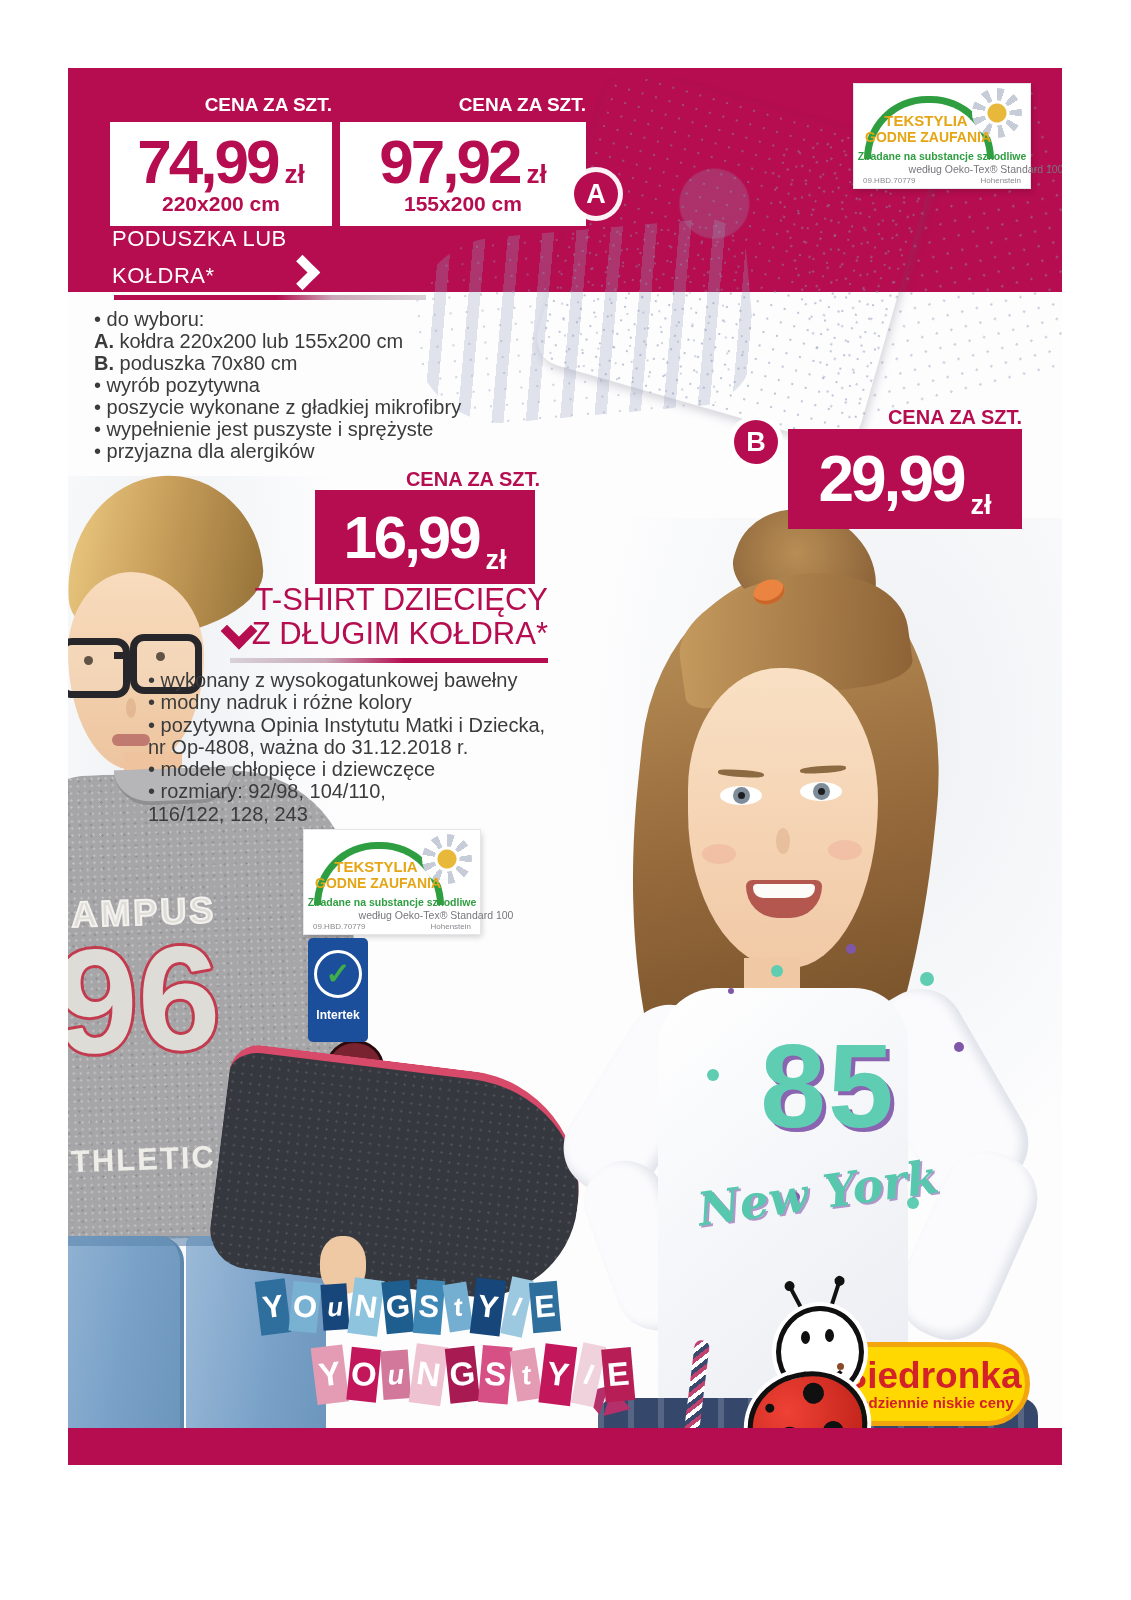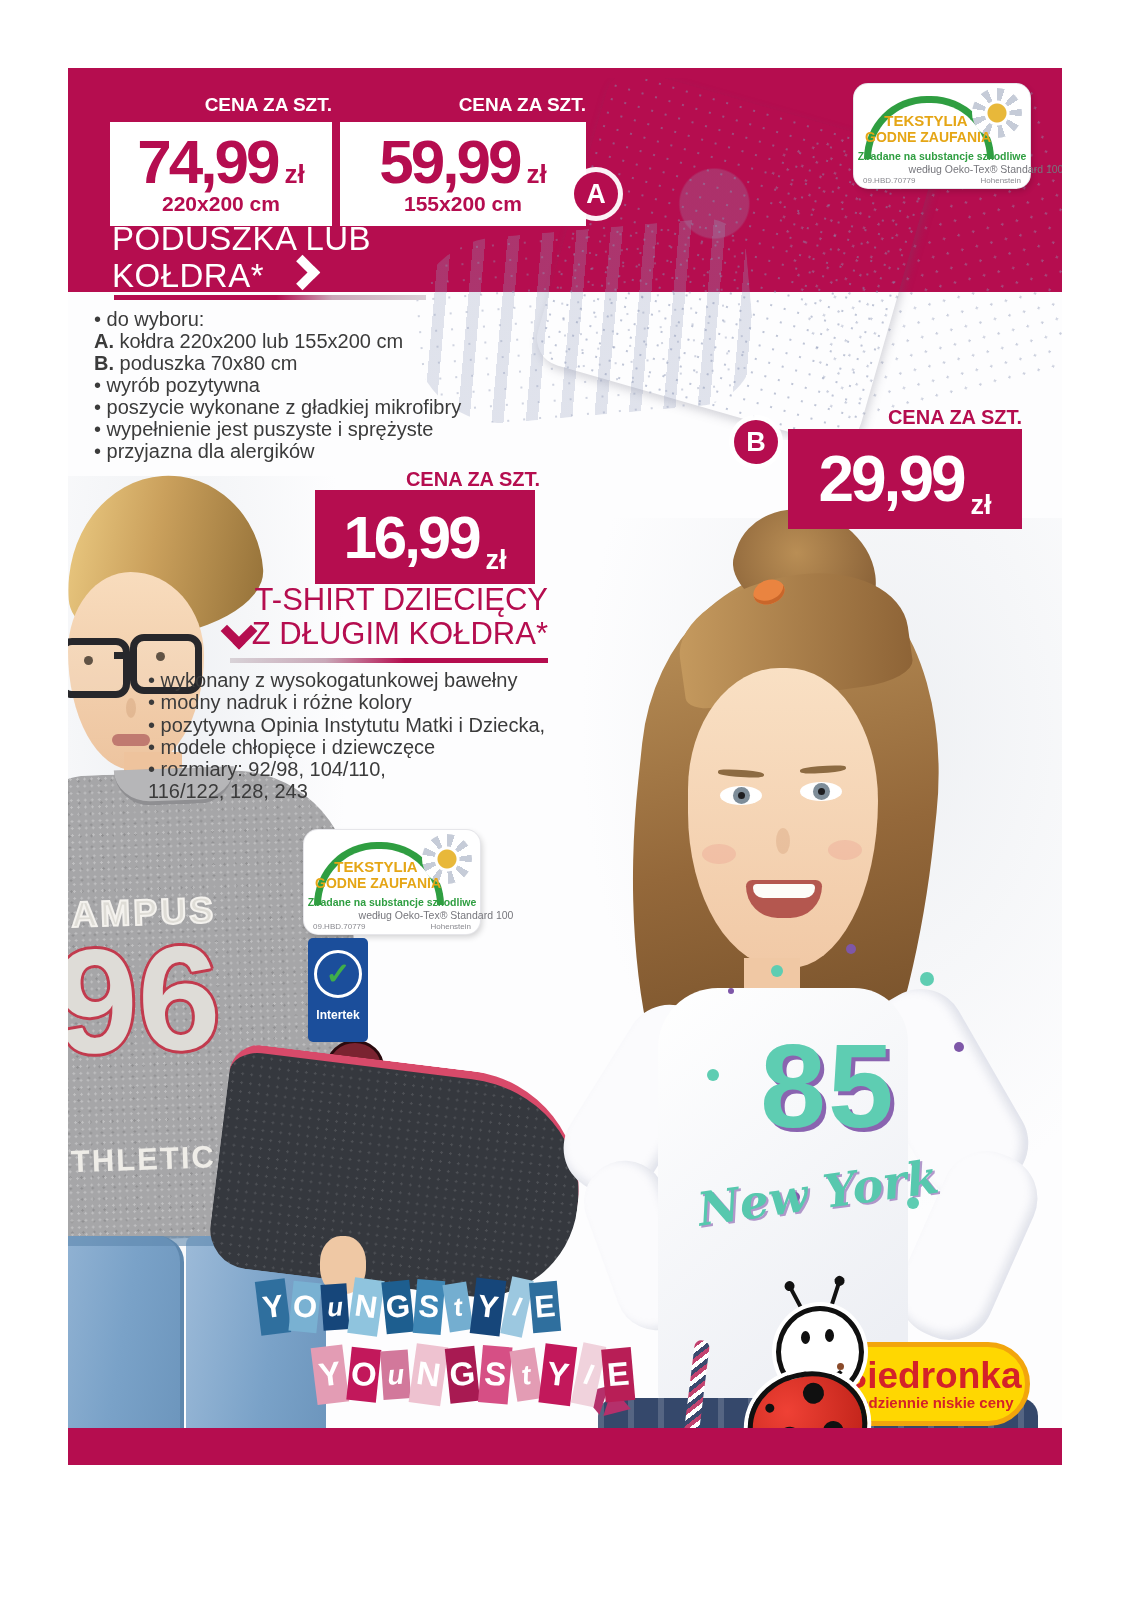--- a/index.html
+++ b/index.html
@@ -46,21 +46,21 @@
   #boxB{left:720px;top:361px;width:234px;height:100px;}
   #lblT{left:280px;top:400px;width:192px;}
   #boxT{left:247px;top:422px;width:220px;height:94px;}
 
   .badge{width:44px;height:44px;border-radius:50%;background:var(--magenta);color:#fff;font-weight:bold;
     font-size:27px;display:flex;align-items:center;justify-content:center;z-index:6;box-shadow:0 0 0 5px rgba(255,255,255,.95);}
   #badgeA{left:506px;top:104px;}
   #badgeB{left:666px;top:352px;}
 
   
-  .duvet-title{left:44px;top:152px;color:#fff;font-size:33px;line-height:37px;z-index:5;letter-spacing:.5px;}
+  .duvet-title{left:44px;top:152px;color:#fff;font-size:22px;line-height:37px;z-index:5;letter-spacing:.5px;}
   .chev{z-index:6;}
   .chev-right{left:222px;top:192px;width:16px;height:16px;border-top:9px solid #fff;border-right:9px solid #fff;
     transform:rotate(45deg);}
   .chev-down{left:158px;top:550px;width:17px;height:17px;border-top:9px solid var(--magenta);
     border-right:9px solid var(--magenta);transform:rotate(135deg);}
   .div1{left:46px;top:227px;width:312px;height:5px;z-index:5;
     background:linear-gradient(to right,var(--magenta) 0 52%,#c9a8b8 70%,#d8d2d7);}
   .div2{left:162px;top:590px;width:318px;height:5px;z-index:5;
     background:linear-gradient(to right,#d8d2d7,#c9a8b8 30%,var(--magenta) 55%);}
   .tshirt-title{left:150px;top:515px;width:330px;text-align:right;color:var(--magenta);
@@ -68,21 +68,21 @@
 
   
   #duvet-bullets{left:26px;top:240px;width:520px;font-size:20px;line-height:22px;color:var(--dark);z-index:5;}
   .b-marker{font-weight:normal;}
   .b-marker.bold{font-weight:bold;}
   #tshirt-bullets{left:80px;top:601px;width:400px;font-size:20px;line-height:22.3px;
     color:var(--dark);z-index:5;}
 
   
   .oeko{width:176px;height:104px;background:#fff;z-index:6;
-    box-shadow:0 0 0 1px #e6e6ea,2px 3px 6px rgba(0,0,0,.18);border-radius:14px;}
+    box-shadow:0 0 0 1px #e6e6ea,2px 3px 6px rgba(0,0,0,.18);}
   .oeko-arc{position:absolute;left:10px;top:12px;width:116px;height:56px;border:7px solid #2f9e41;
     border-bottom:none;border-radius:64px 64px 0 0;}
   .oeko-flower{position:absolute;right:8px;top:4px;width:50px;height:50px;border-radius:50%;
     background:radial-gradient(circle,#e8b83a 0 9px,#fff 10px 12px,transparent 13px),
     repeating-conic-gradient(#c6ccd8 0 18deg,#ffffff 18deg 40deg);}
   .oeko-t1{position:absolute;left:22px;top:28px;width:100px;text-align:center;color:#e5a616;
     font-weight:bold;font-size:15px;}
   .oeko-t2{position:absolute;left:4px;top:45px;width:140px;text-align:center;color:#e5a616;
     font-weight:bold;font-size:14px;}
   .oeko-t3{position:absolute;left:0;top:66px;width:100%;text-align:center;color:#2f9e41;
@@ -248,21 +248,21 @@
 
     <div class="abs pricebox" id="box1">
       <div class="row">
         <span class="amt">74,99</span>
         <span class="cur">zł</span>
       </div>
       <div class="psize">220x200 cm</div>
     </div>
     <div class="abs pricebox" id="box2">
       <div class="row">
-        <span class="amt">59,99</span>
+        <span class="amt">97,92</span>
         <span class="cur">zł</span>
       </div>
       <div class="psize">155x200 cm</div>
     </div>
 
     <div class="abs badge" id="badgeA">A</div>
 
     <div class="abs duvet-title">
       <div>PODUSZKA LUB</div>
       <div>KOŁDRA*</div>
@@ -297,20 +297,21 @@
       <div>T-SHIRT DZIECIĘCY</div>
       <div>Z DŁUGIM KOŁDRA*</div>
     </div>
     <div class="abs chev chev-down"></div>
     <div class="abs div2"></div>
 
     <div class="abs" id="tshirt-bullets">
         <div class="t-line">• wykonany z wysokogatunkowej bawełny</div>
         <div class="t-line">• modny nadruk i różne kolory</div>
         <div class="t-line">• pozytywna Opinia Instytutu Matki i Dziecka,</div>
+        <div class="t-line">nr Op-4808, ważna do 31.12.2018 r.</div>
         <div class="t-line">• modele chłopięce i dziewczęce</div>
         <div class="t-line">• rozmiary: 92/98, 104/110,</div>
         <div class="t-line">116/122, 128, 243</div>
       </div>
 
     <div class="abs oeko" id="oeko1">
       <div class="oeko-arc"></div>
       <div class="oeko-flower"></div>
       <div class="oeko-t1">TEKSTYLIA</div>
       <div class="oeko-t2">GODNE ZAUFANIA</div>

